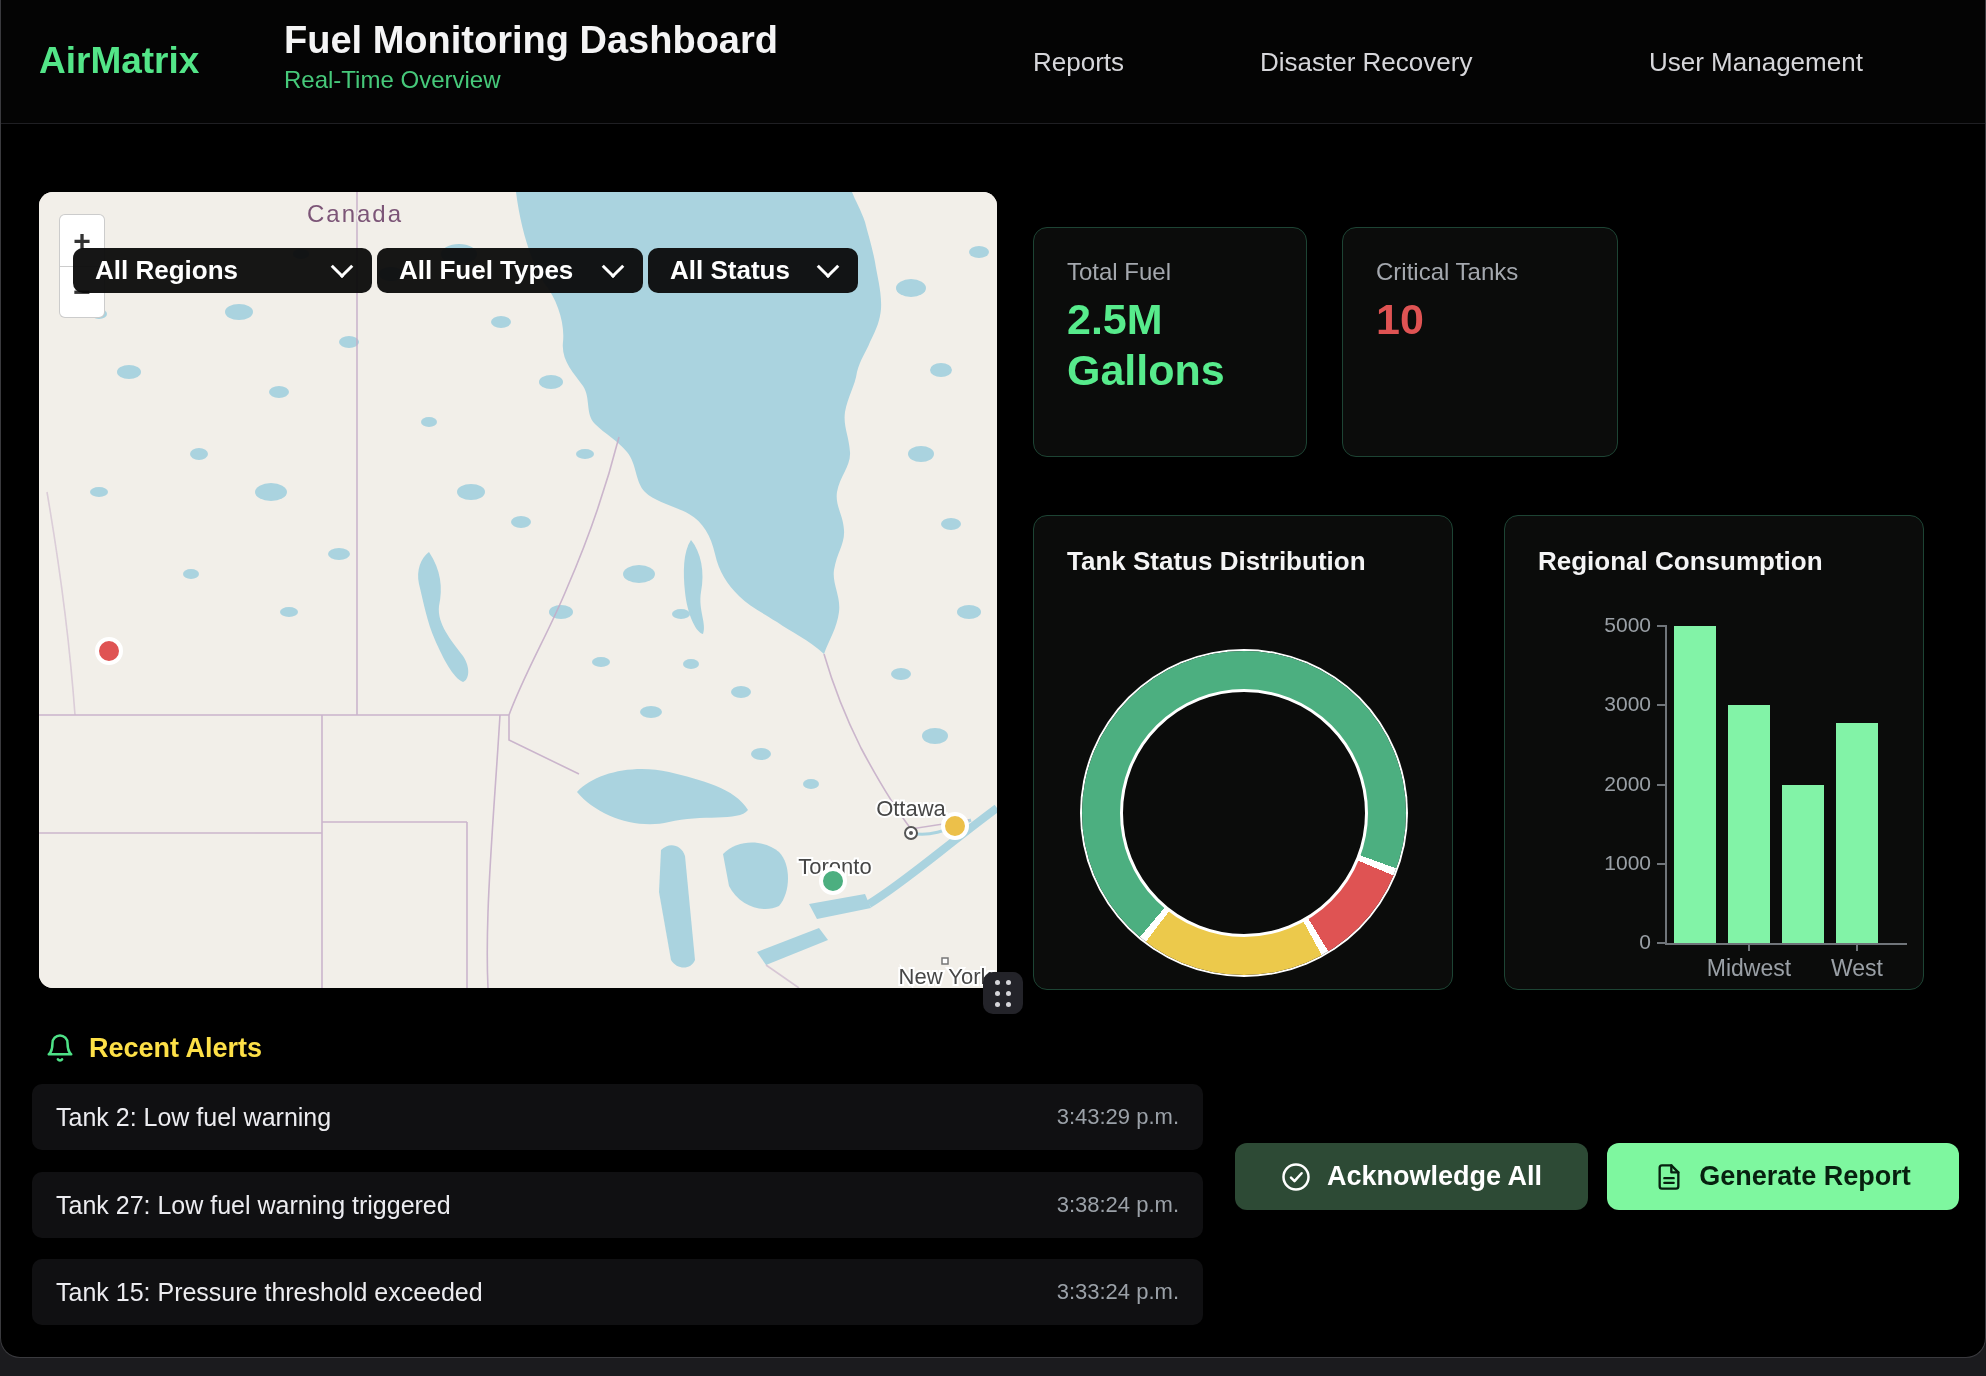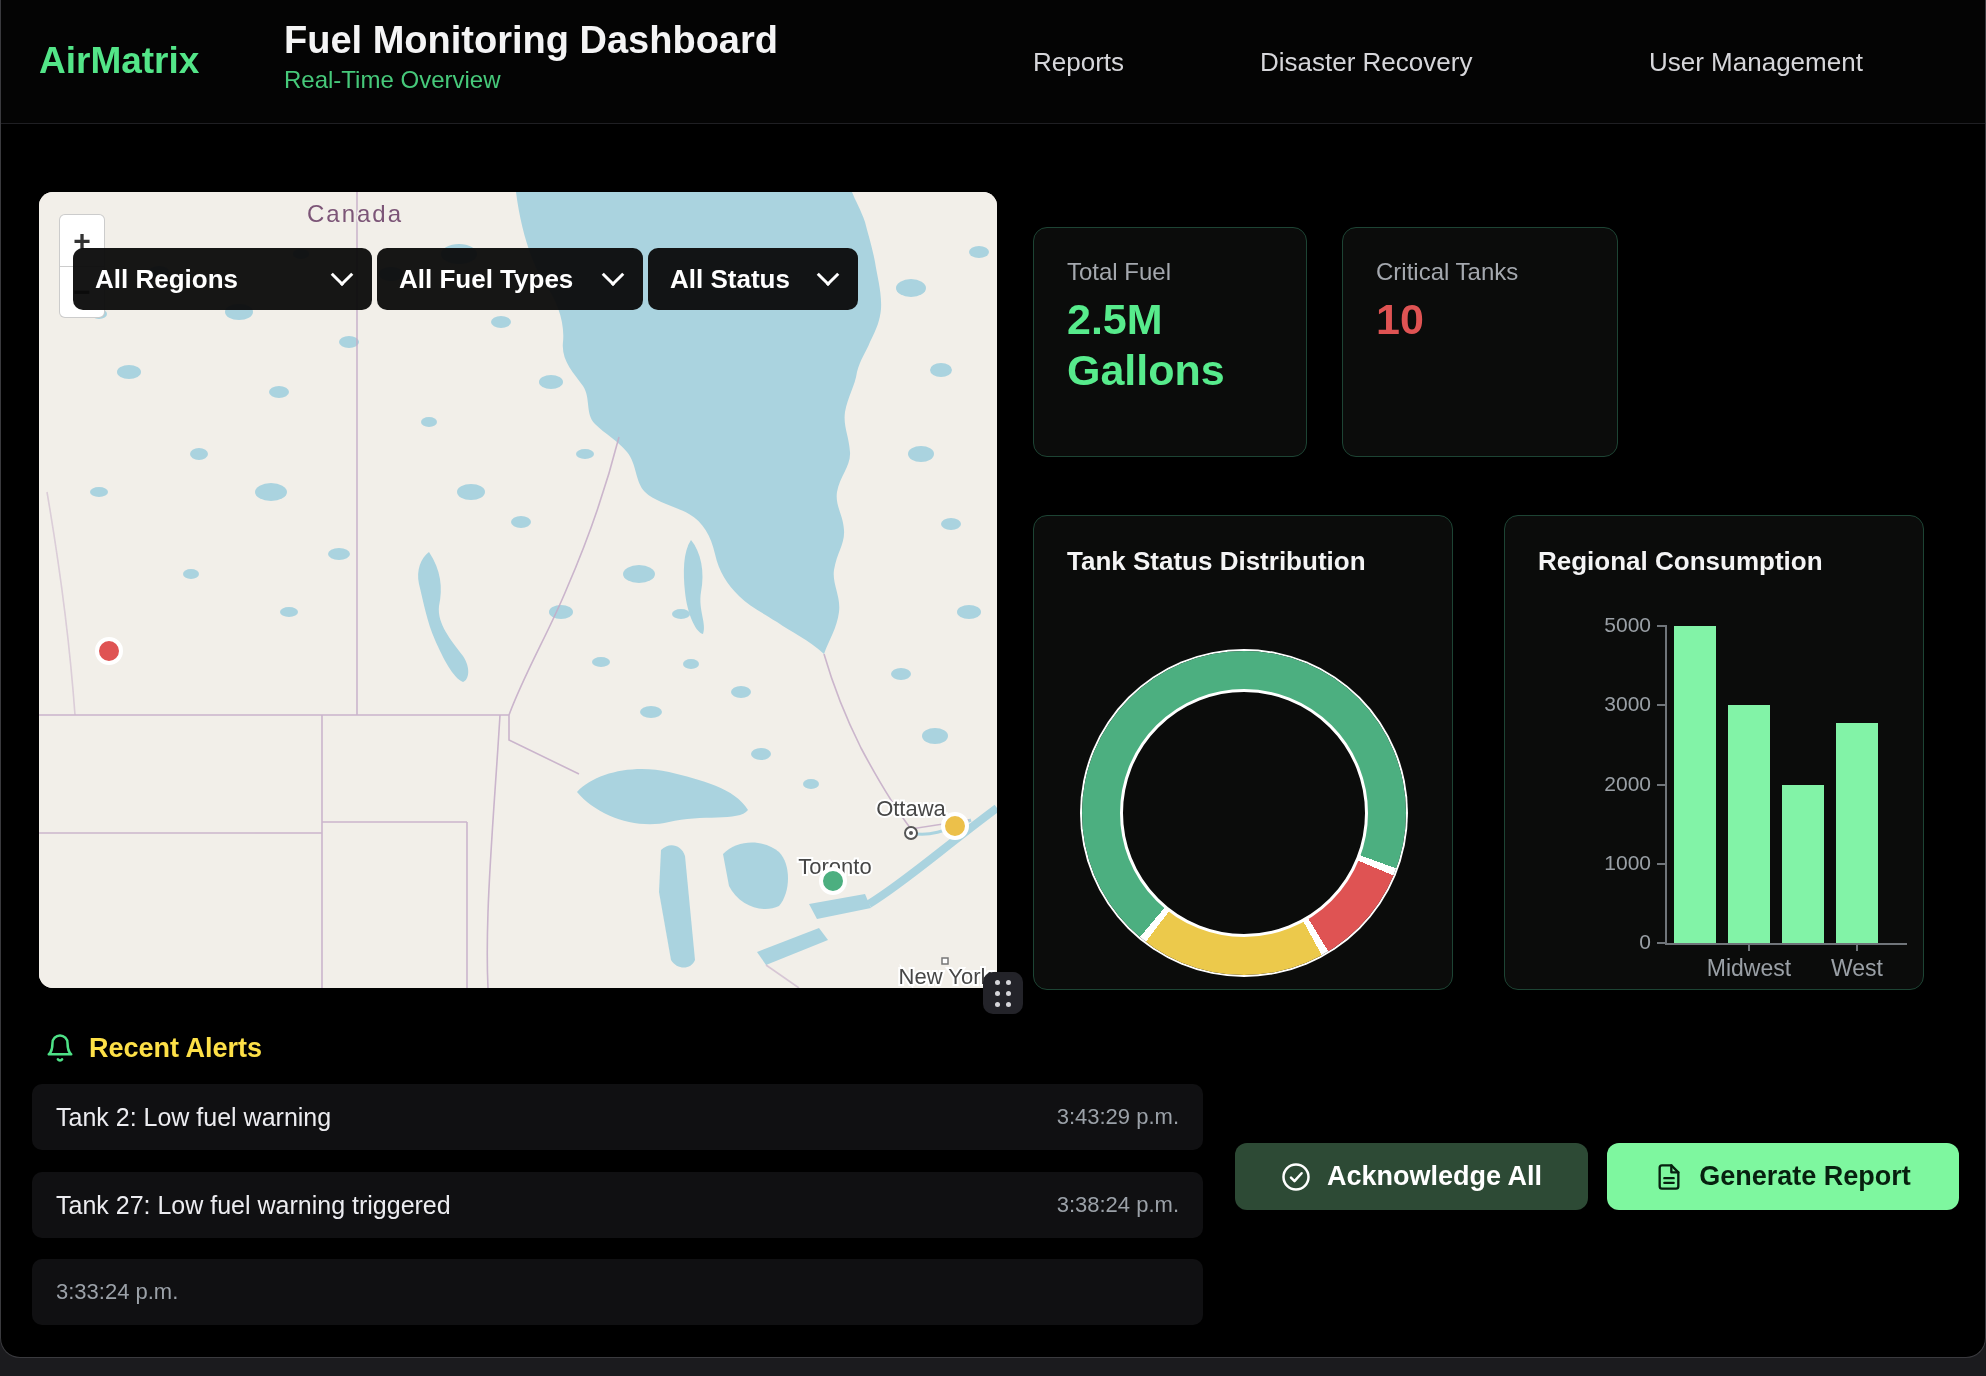--- a/index.html
+++ b/index.html
@@ -18,21 +18,21 @@
   .map{position:absolute;left:38px;top:192px;width:958px;height:796px;border-radius:14px;overflow:hidden;background:#f2efe9;}
   .map svg{position:absolute;left:0;top:0;}
   .maplabel{font-size:22px;fill:#474747;paint-order:stroke;stroke:#ffffff;stroke-width:4px;font-weight:400;}
   .countrylabel{font-size:24px;fill:#7c5577;letter-spacing:2px;paint-order:stroke;stroke:#f2efe9;stroke-width:3px;}
   .zoomctl{position:absolute;left:20px;top:22px;width:46px;z-index:1;}
   .zoomctl button{display:block;width:46px;height:52px;background:#fff;border:1px solid #00000033;
     font-size:30px;font-weight:700;color:#333;cursor:pointer;padding:0;font-family:inherit;}
   .zoomctl button:first-child{border-radius:6px 6px 0 0;border-bottom:none;}
   .zoomctl button:last-child{border-radius:0 0 6px 6px;}
   .filters{position:absolute;left:0;top:56px;width:100%;z-index:5;}
-  .dd{position:absolute;height:62px;background:#0a0a0af2;border-radius:10px;display:flex;align-items:center;
+  .dd{position:absolute;height:45px;background:#0a0a0af2;border-radius:10px;display:flex;align-items:center;
     justify-content:space-between;padding:0 22px;box-sizing:border-box;color:#fff;font-size:26px;font-weight:600;cursor:pointer;}
   .dd1{left:34px;width:299px;} .dd2{left:338px;width:266px;} .dd3{left:609px;width:210px;}
   .chev{width:13px;height:13px;border-right:3px solid #fff;border-bottom:3px solid #fff;
     transform:rotate(45deg) translate(-3px,-3px);margin-left:14px;}
   .grip{position:absolute;left:982px;top:972px;width:40px;height:42px;background:#232329;border-radius:10px;
     z-index:6;display:grid;grid-template-columns:5px 5px;grid-gap:6px;justify-content:center;align-content:center;cursor:grab;}
   .grip i{width:5px;height:5px;border-radius:50%;background:#d6d6da;}
   
   .card{position:absolute;background:#0b0c0b;border:1px solid #1d4434;border-radius:14px;box-sizing:border-box;}
   .stat1{left:1032px;top:227px;width:274px;height:230px;}
@@ -266,20 +266,21 @@
 
   <div class="alert-row r1">
     <span class="txt">Tank 2: Low fuel warning</span>
     <span class="time">3:43:29 p.m.</span>
   </div>
   <div class="alert-row r2">
     <span class="txt">Tank 27: Low fuel warning triggered</span>
     <span class="time">3:38:24 p.m.</span>
   </div>
   <div class="alert-row r3">
+    <span class="txt">Tank 15: Pressure threshold exceeded</span>
     <span class="time">3:33:24 p.m.</span>
   </div>
 
   <button class="btn btn-gen">
     <svg width="28" height="30" viewBox="0 0 24 24" fill="none" stroke="#07200f" stroke-width="2" stroke-linecap="round" stroke-linejoin="round">
       <path d="M14 2H6a2 2 0 0 0-2 2v16a2 2 0 0 0 2 2h12a2 2 0 0 0 2-2V8z"></path>
       <path d="M14 2v6h6"></path>
       <path d="M8 13h8M8 17h8"></path>
     </svg>
     <span>Generate Report</span>

